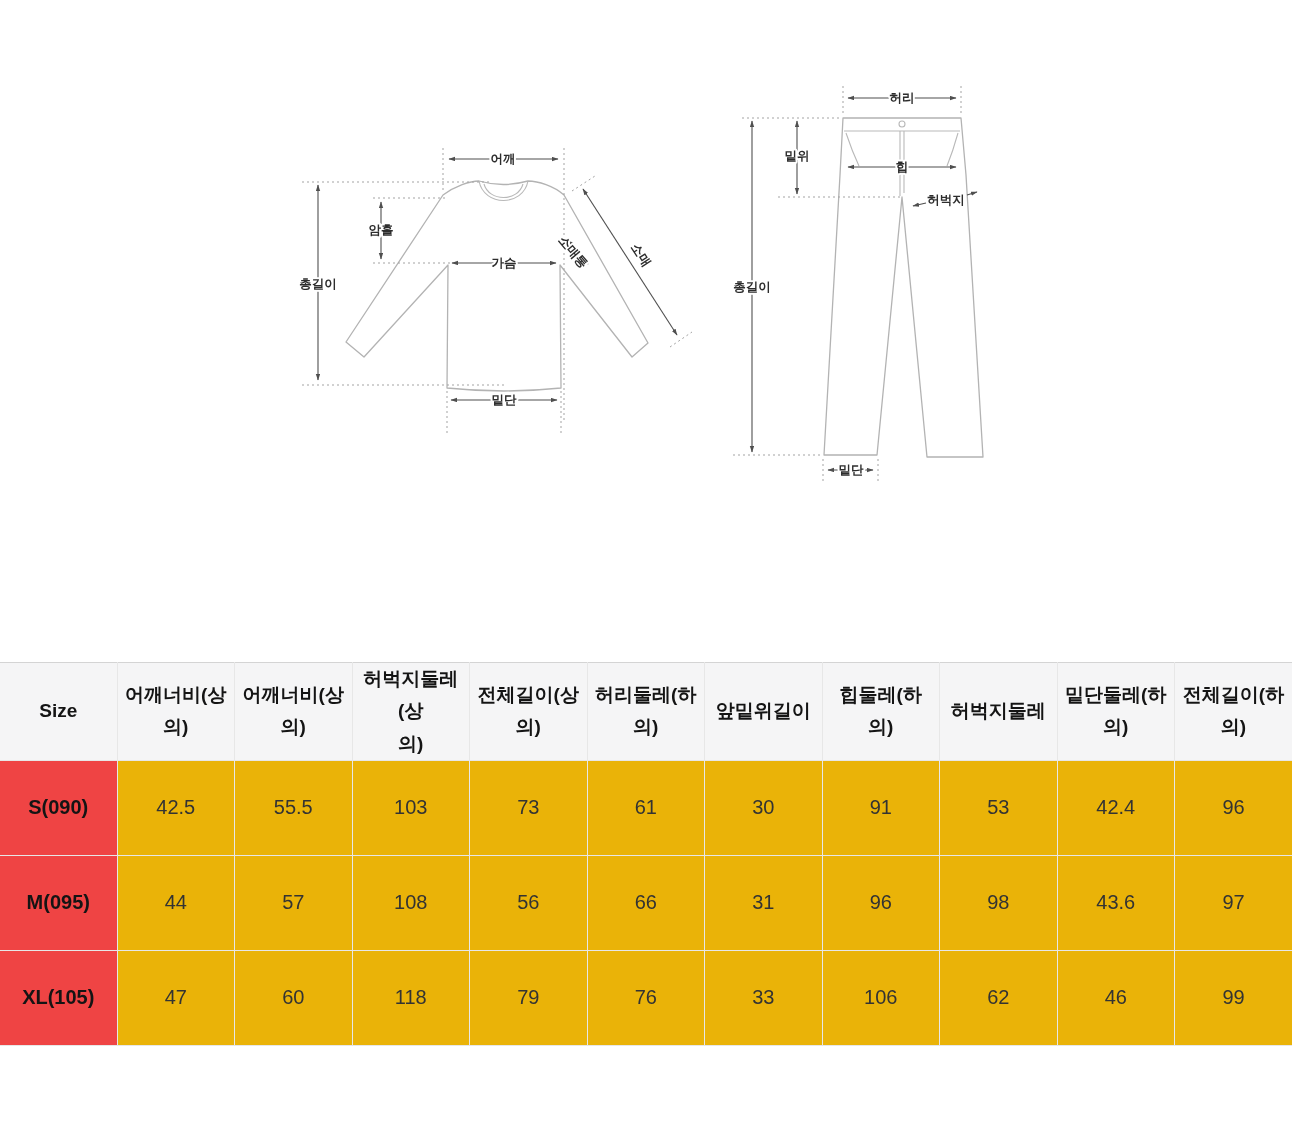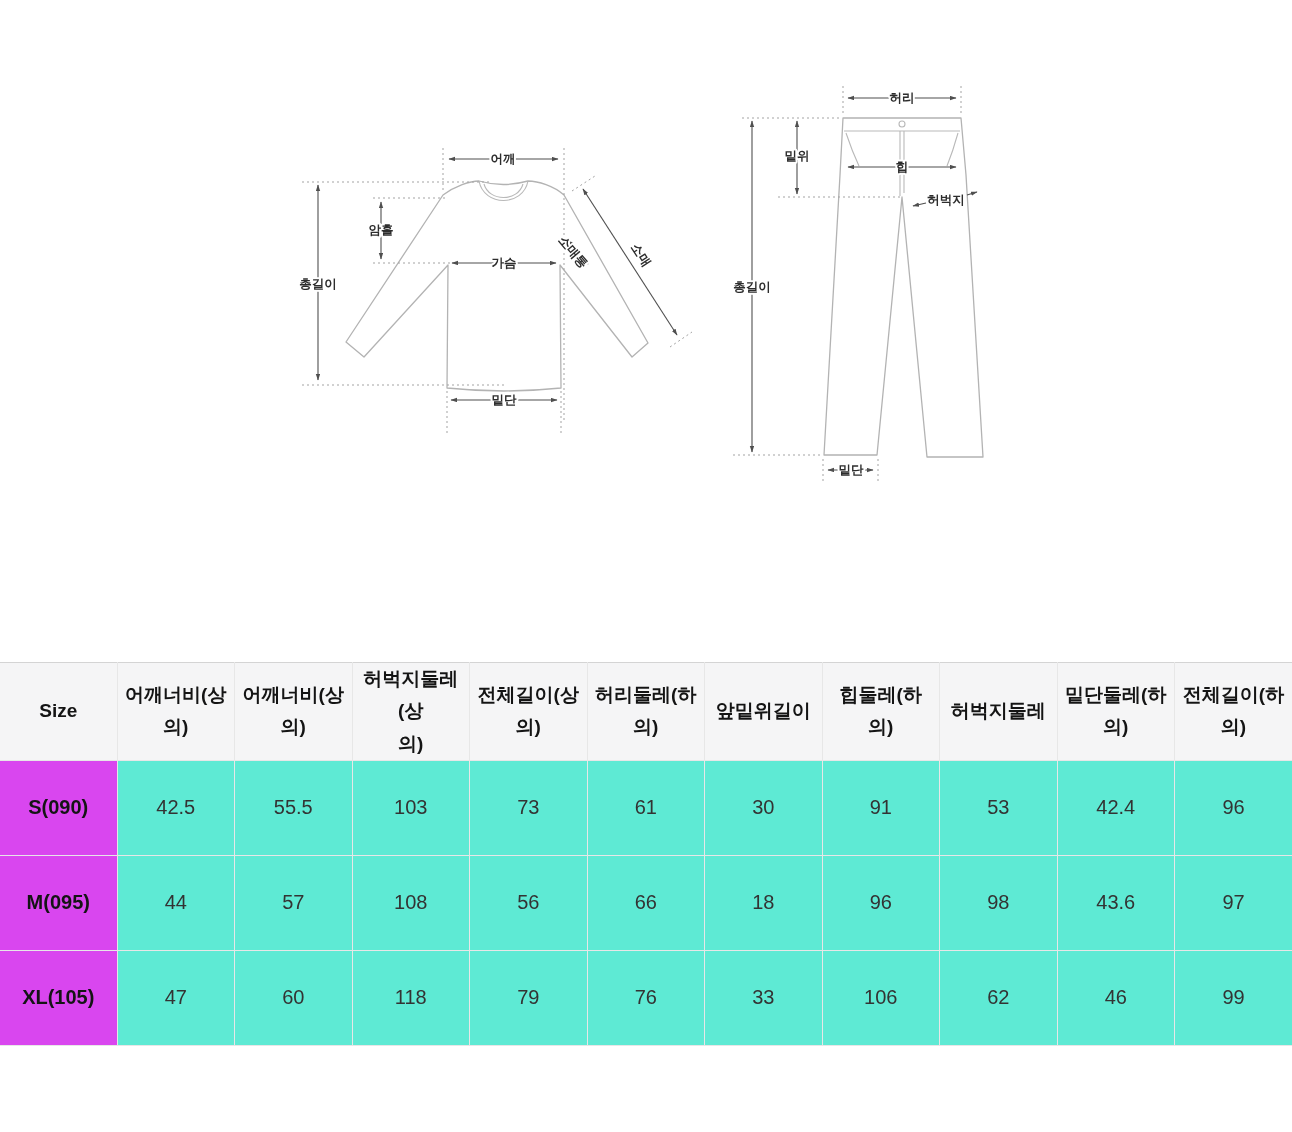--- a/index.html
+++ b/index.html
@@ -35,23 +35,23 @@
   .size-table thead th { border-top:1px solid #d4d4d4; }
   .size-table th:first-child, .size-table td:first-child { border-left:none; }
   .size-table th:last-child, .size-table td:last-child { border-right:none; }
   .size-table thead tr { height:96px;margin-top:36px; }
   .size-table tbody tr { height:95px; }
   .col-header {
     background:#f5f5f6; color:#141414; font-weight:700; font-size:19px;
     line-height:1.7; white-space:pre-line; padding:0 1px;
   }
   .size-cell {
-    background:#d946ef; color:#141414; font-weight:700; font-size:20px;
-  }
-  .value-cell { background:#5eead4; color:#333333; font-size:20px; font-weight:400; }
+    background:#ef4444; color:#141414; font-weight:700; font-size:20px;
+  }
+  .value-cell { background:#eab308; color:#333333; font-size:20px; font-weight:400; }
 </style>
 </head>
 <body>
 
 <div class="page">
 
   <svg class="diagrams" viewBox="0 0 740 460" width="740" height="460">
     <defs>
       <marker id="ah" orient="auto-start-reverse" markerWidth="7" markerHeight="6" refX="5.5" refY="2">
         <path d="M0,0 L6,2 L0,4 Z" fill="#4f4f4f"></path>
@@ -187,21 +187,21 @@
         <td class="value-cell">42.4</td>
         <td class="value-cell">96</td>
       </tr>
       <tr>
         <th class="size-cell">M(095)</th>
         <td class="value-cell">44</td>
         <td class="value-cell">57</td>
         <td class="value-cell">108</td>
         <td class="value-cell">56</td>
         <td class="value-cell">66</td>
-        <td class="value-cell">18</td>
+        <td class="value-cell">31</td>
         <td class="value-cell">96</td>
         <td class="value-cell">98</td>
         <td class="value-cell">43.6</td>
         <td class="value-cell">97</td>
       </tr>
       <tr>
         <th class="size-cell">XL(105)</th>
         <td class="value-cell">47</td>
         <td class="value-cell">60</td>
         <td class="value-cell">118</td>

